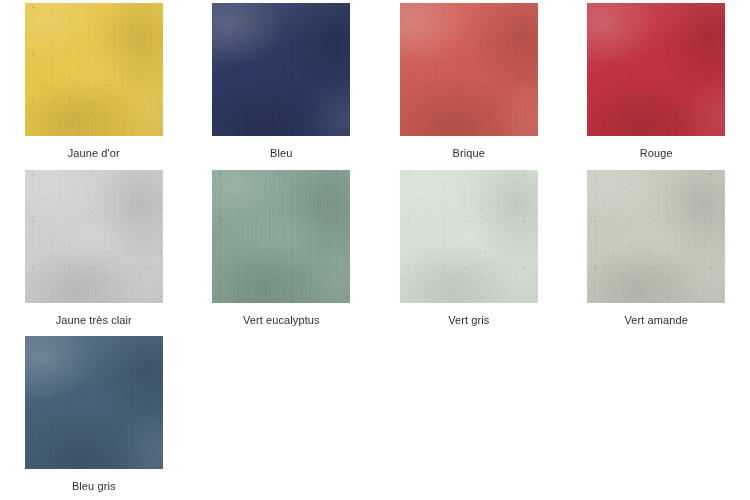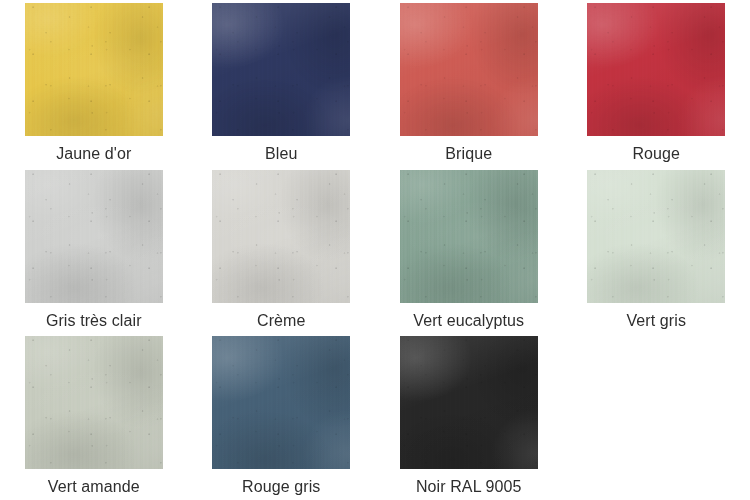--- a/index.html
+++ b/index.html
@@ -98,21 +98,21 @@
       radial-gradient(circle at 92% 41%, rgba(0,0,0,0.10) 0.5px, rgba(0,0,0,0) 1.2px),
       radial-gradient(circle at 6% 74%, rgba(0,0,0,0.10) 0.5px, rgba(0,0,0,0) 1.2px),
       radial-gradient(circle at 72% 95%, rgba(0,0,0,0.10) 0.5px, rgba(0,0,0,0) 1.2px);
     background-repeat: repeat;
     background-size: 58px 47px, 73px 61px, 64px 52px, 81px 67px, 55px 44px, 69px 59px, 77px 63px, 61px 49px;
     opacity: 0.55;
   }
 
   .chip-label {
     margin-top: 11px;
-    font-size: 16px;
+    font-size: 11px;
     line-height: 13px;
     color: #2e2e2e;
     text-align: center;
     letter-spacing: 0.1px;
     white-space: nowrap;
   }
 
   
   .chip.gloss .chip-grain { opacity: 0.35; }
   .chip.gloss .chip-mottle {
@@ -174,31 +174,21 @@
       <div class="chip-label">Rouge</div>
     </div>
     <div class="swatch-cell">
       <div class="chip matte">
         <div class="chip-base" style="background-color: rgb(207, 208, 206);"></div>
         <div class="chip-mottle"></div>
         <div class="chip-grain"></div>
         <div class="chip-speck"></div>
         <div class="chip-shade"></div>
       </div>
-      <div class="chip-label">Gris très clair</div>
-    </div>
-    <div class="swatch-cell">
-      <div class="chip matte">
-        <div class="chip-base" style="background-color: rgb(214, 213, 208);"></div>
-        <div class="chip-mottle"></div>
-        <div class="chip-grain"></div>
-        <div class="chip-speck"></div>
-        <div class="chip-shade"></div>
-      </div>
-      <div class="chip-label">Crème</div>
+      <div class="chip-label">Jaune très clair</div>
     </div>
     <div class="swatch-cell">
       <div class="chip matte">
         <div class="chip-base" style="background-color: rgb(134, 163, 148);"></div>
         <div class="chip-mottle"></div>
         <div class="chip-grain"></div>
         <div class="chip-speck"></div>
         <div class="chip-shade"></div>
       </div>
       <div class="chip-label">Vert eucalyptus</div>
@@ -224,25 +214,15 @@
       <div class="chip-label">Vert amande</div>
     </div>
     <div class="swatch-cell">
       <div class="chip gloss">
         <div class="chip-base" style="background-color: rgb(70, 97, 119);"></div>
         <div class="chip-mottle"></div>
         <div class="chip-grain"></div>
         <div class="chip-speck"></div>
         <div class="chip-shade"></div>
       </div>
-      <div class="chip-label">Rouge gris</div>
-    </div>
-    <div class="swatch-cell">
-      <div class="chip gloss">
-        <div class="chip-base" style="background-color: rgb(39, 39, 39);"></div>
-        <div class="chip-mottle"></div>
-        <div class="chip-grain"></div>
-        <div class="chip-speck"></div>
-        <div class="chip-shade"></div>
-      </div>
-      <div class="chip-label">Noir RAL 9005</div>
+      <div class="chip-label">Bleu gris</div>
     </div>
   </div>
 
 </body></html>

